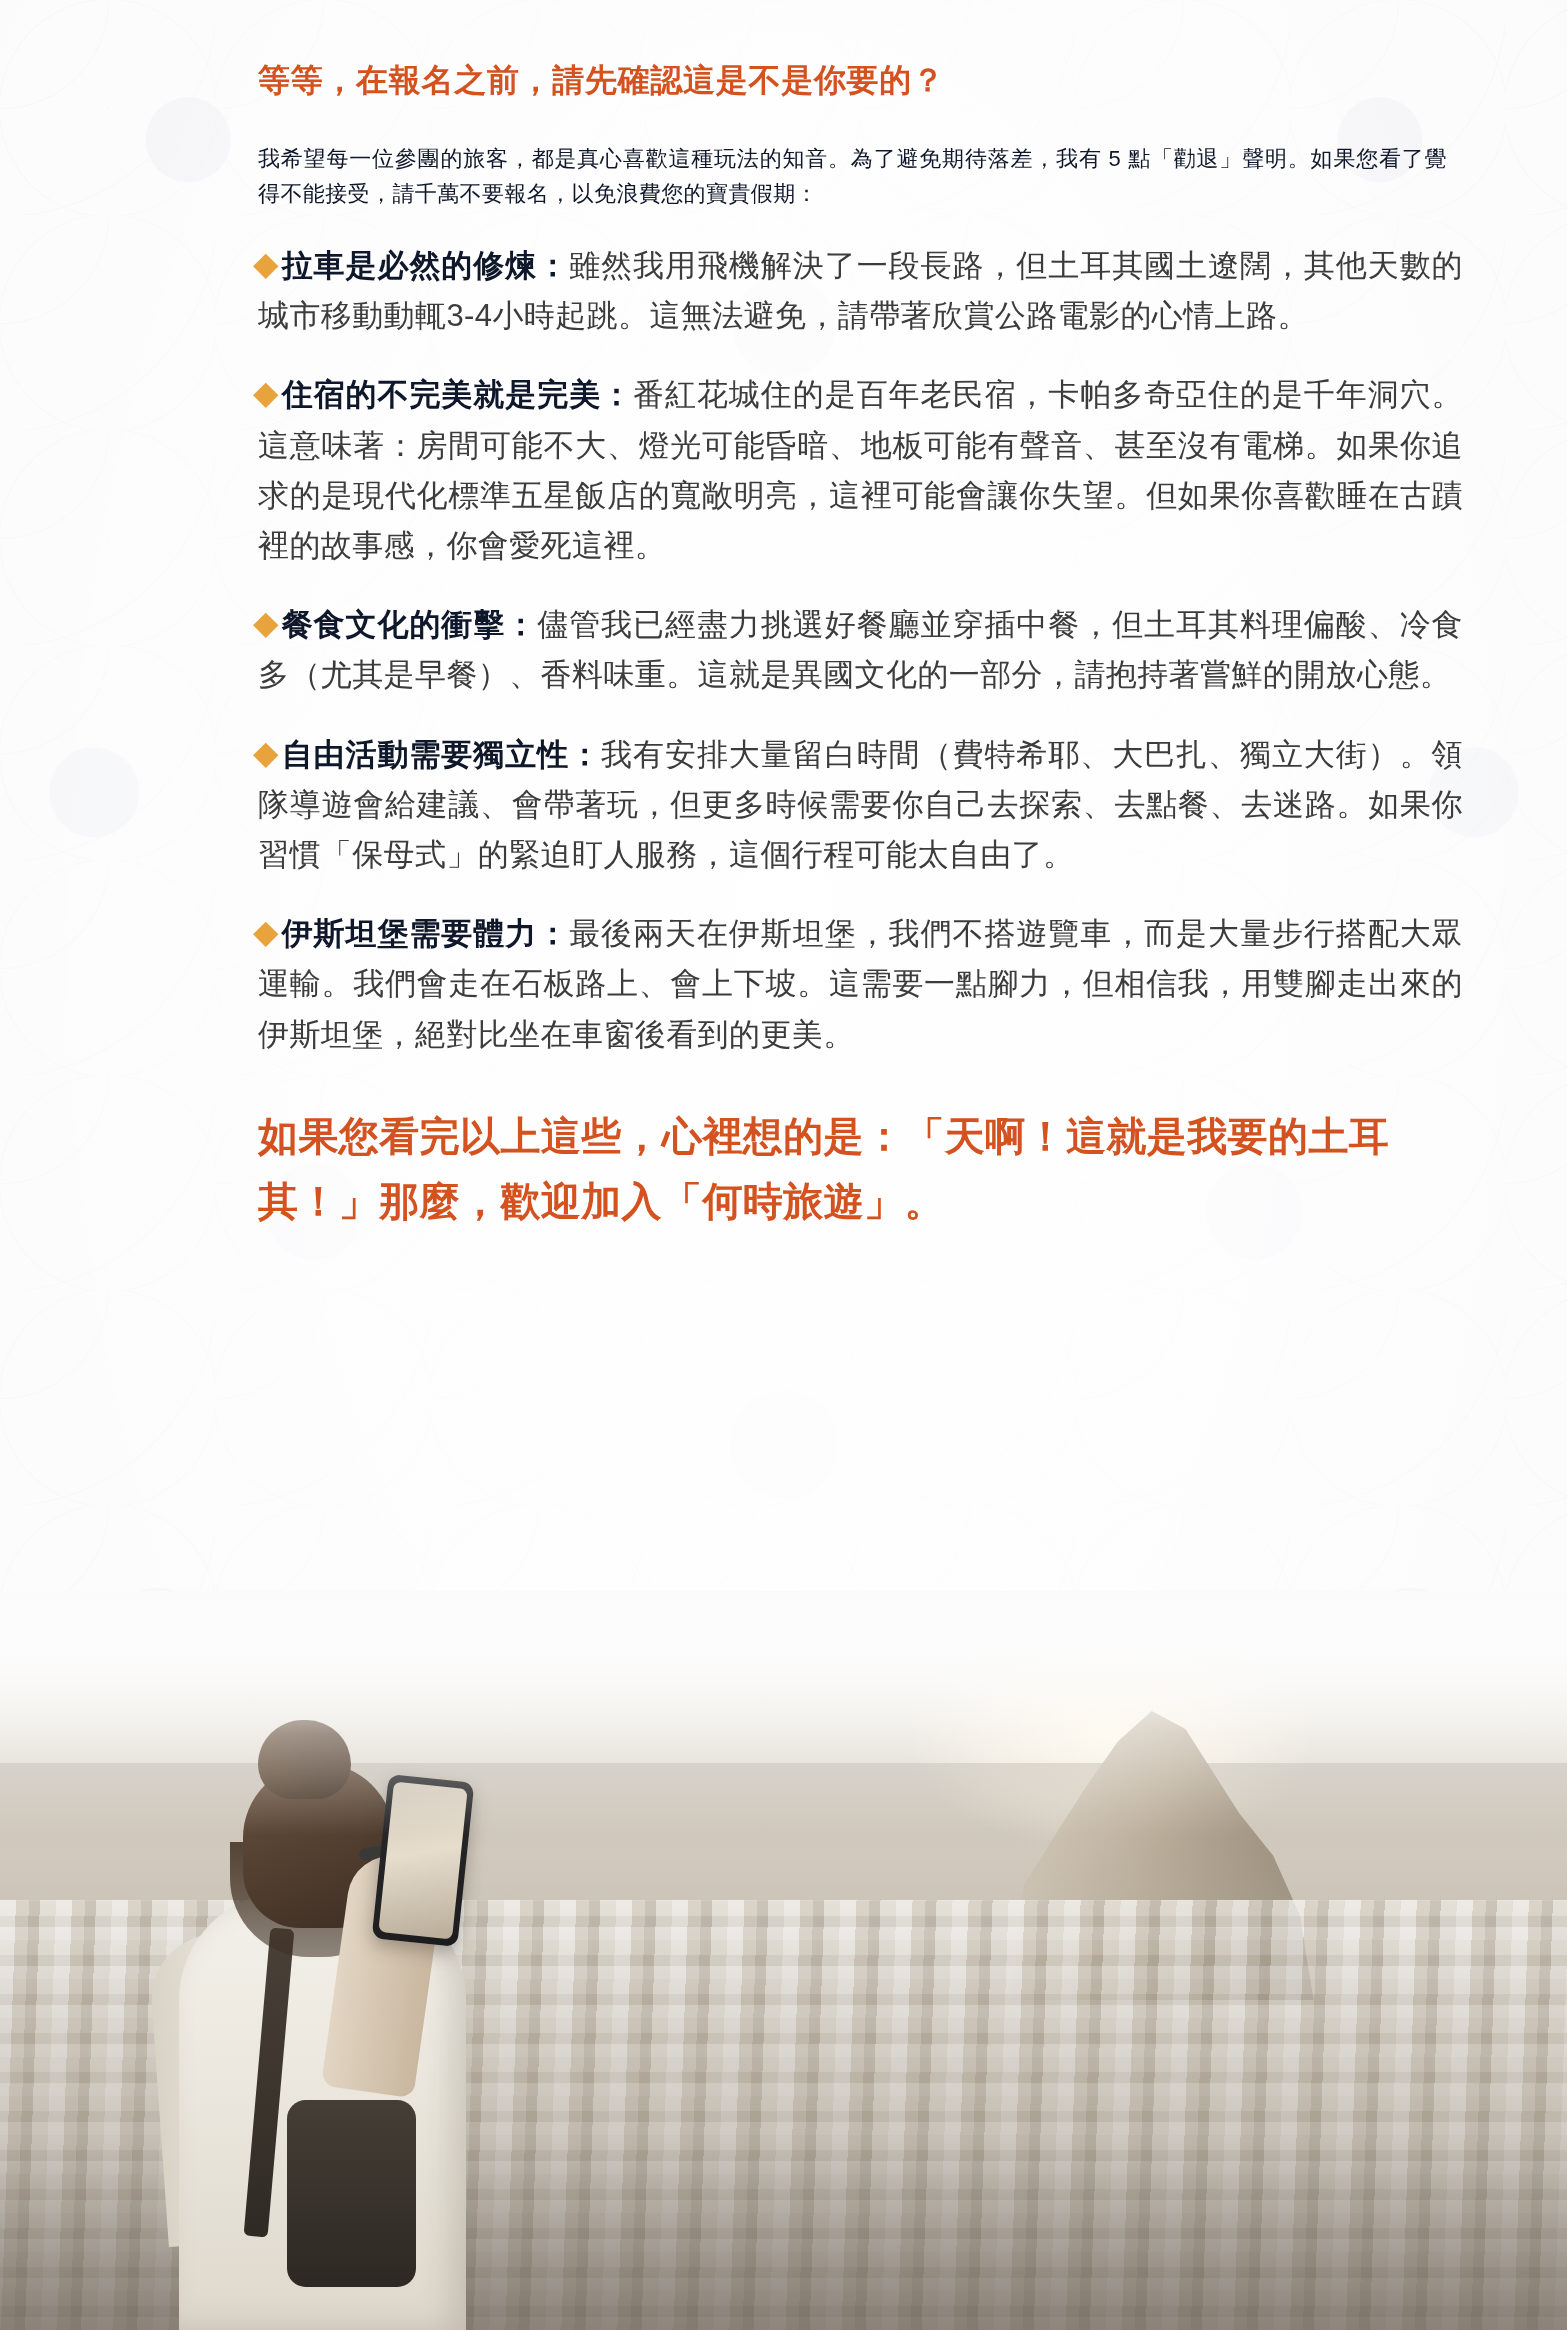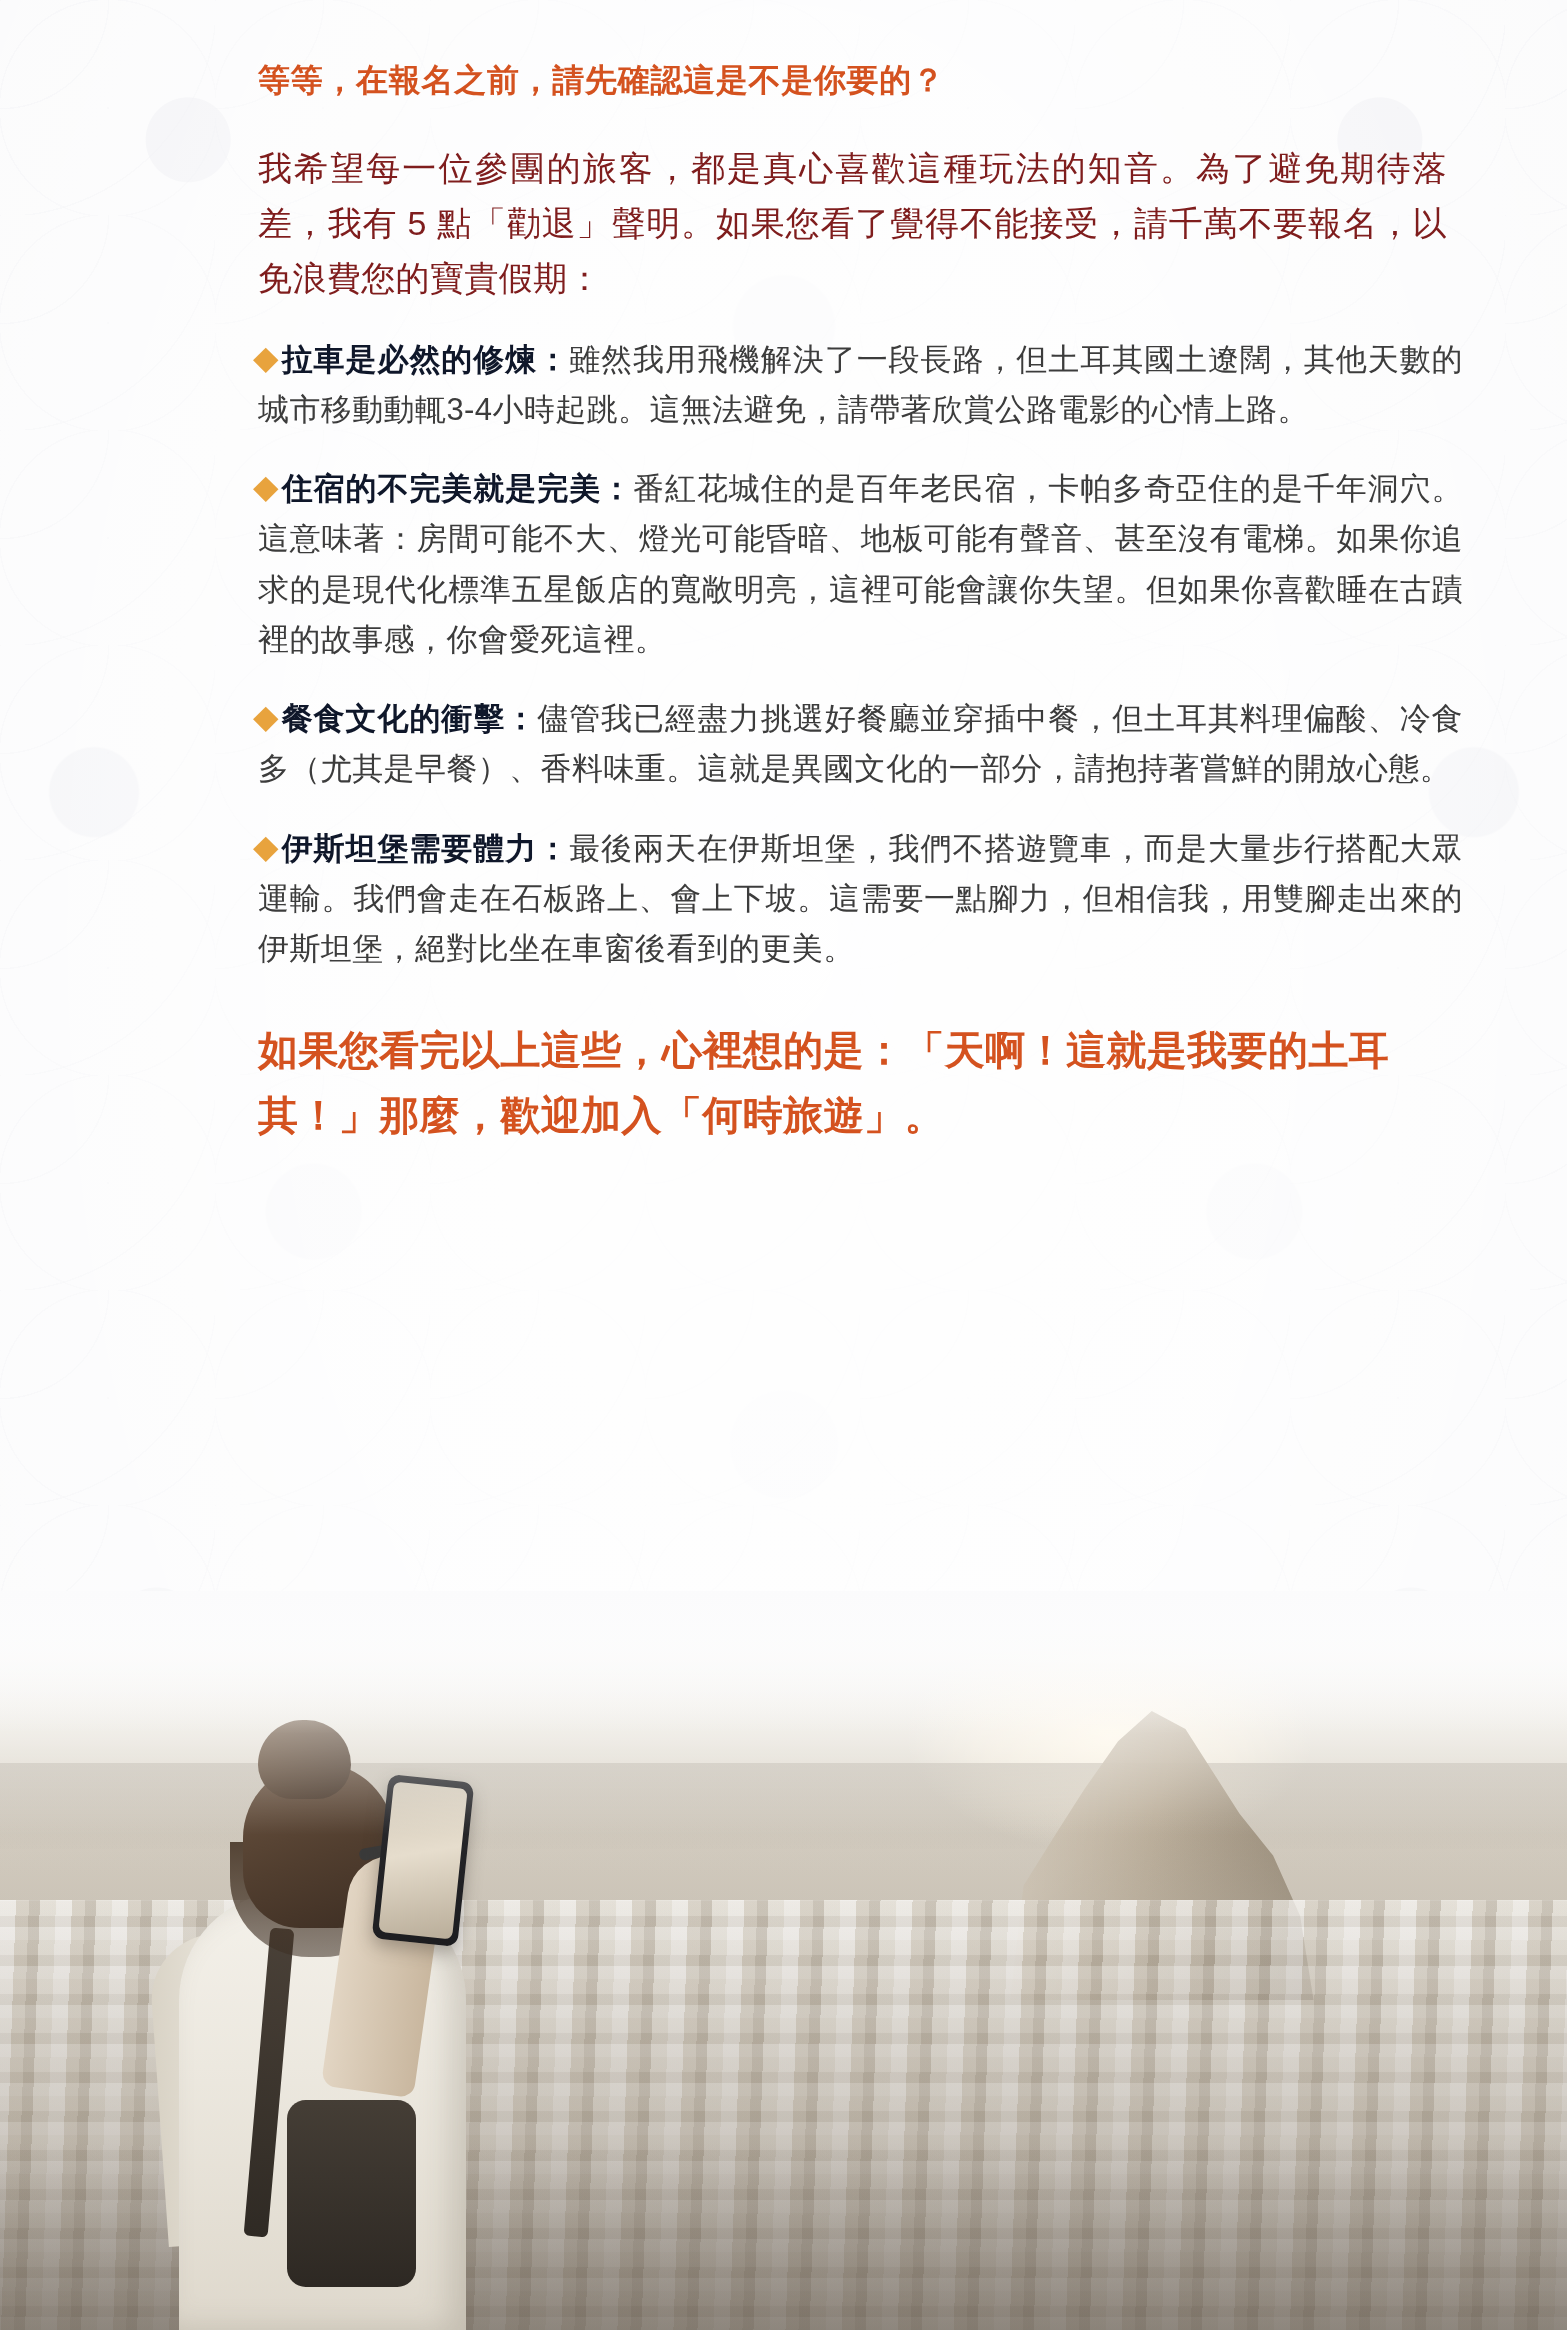--- a/index.html
+++ b/index.html
@@ -57,23 +57,23 @@
 
   
   .content {
     position: absolute;
     left: 258px;
     top: 56px;
     width: 1205px;
   }
   .para {
     margin: 0 16px 29px 0;
-    font-size: 34px;
+    font-size: 22px;
     line-height: 1.62;
-    color: #7f1d1d;
+    color: #0f172a;
     letter-spacing: 0.4px;
     text-align: justify;
   }
 
   .heading {
     font-size: 32px;
     font-weight: bold;
     color: #d4521f;
     letter-spacing: 0.7px;
     line-height: 1.55;
@@ -338,20 +338,23 @@
     </p>
 
     <p class="bullet-para">
       <span class="diamond">◆</span><span class="bullet-title">住宿的不完美就是完美</span><span class="bullet-title">：</span><span>番紅花城住的是百年老民宿，卡帕多奇亞住的是千年洞穴。這意味著：房間可能不大、燈光可能昏暗、地板可能有聲音、甚至沒有電梯。如果你追求的是現代化標準五星飯店的寬敞明亮，這裡可能會讓你失望。但如果你喜歡睡在古蹟裡的故事感，你會愛死這裡。</span>
     </p>
 
     <p class="bullet-para">
       <span class="diamond">◆</span><span class="bullet-title">餐食文化的衝擊</span><span class="bullet-title">：</span><span>儘管我已經盡力挑選好餐廳並穿插中餐，但土耳其料理偏酸、冷食多（尤其是早餐）、香料味重。這就是異國文化的一部分，請抱持著嘗鮮的開放心態。</span>
     </p>
 
+    <p class="bullet-para">
+      <span class="diamond">◆</span><span class="bullet-title">自由活動需要獨立性</span><span class="bullet-title">：</span><span>我有安排大量留白時間（費特希耶、大巴扎、獨立大街）。領隊導遊會給建議、會帶著玩，但更多時候需要你自己去探索、去點餐、去迷路。如果你習慣「保母式」的緊迫盯人服務，這個行程可能太自由了。</span>
+    </p>
 
     <p class="bullet-para">
       <span class="diamond">◆</span><span class="bullet-title">伊斯坦堡需要體力</span><span class="bullet-title">：</span><span>最後兩天在伊斯坦堡，我們不搭遊覽車，而是大量步行搭配大眾運輸。我們會走在石板路上、會上下坡。這需要一點腳力，但相信我，用雙腳走出來的伊斯坦堡，絕對比坐在車窗後看到的更美。</span>
     </p>
 
     <p class="closing">如果您看完以上這些，心裡想的是：「天啊！這就是我要的土耳其！」那麼，歡迎加入「何時旅遊」。</p>
   </div>
 
   <div class="photo">
     <div class="sky"></div>

